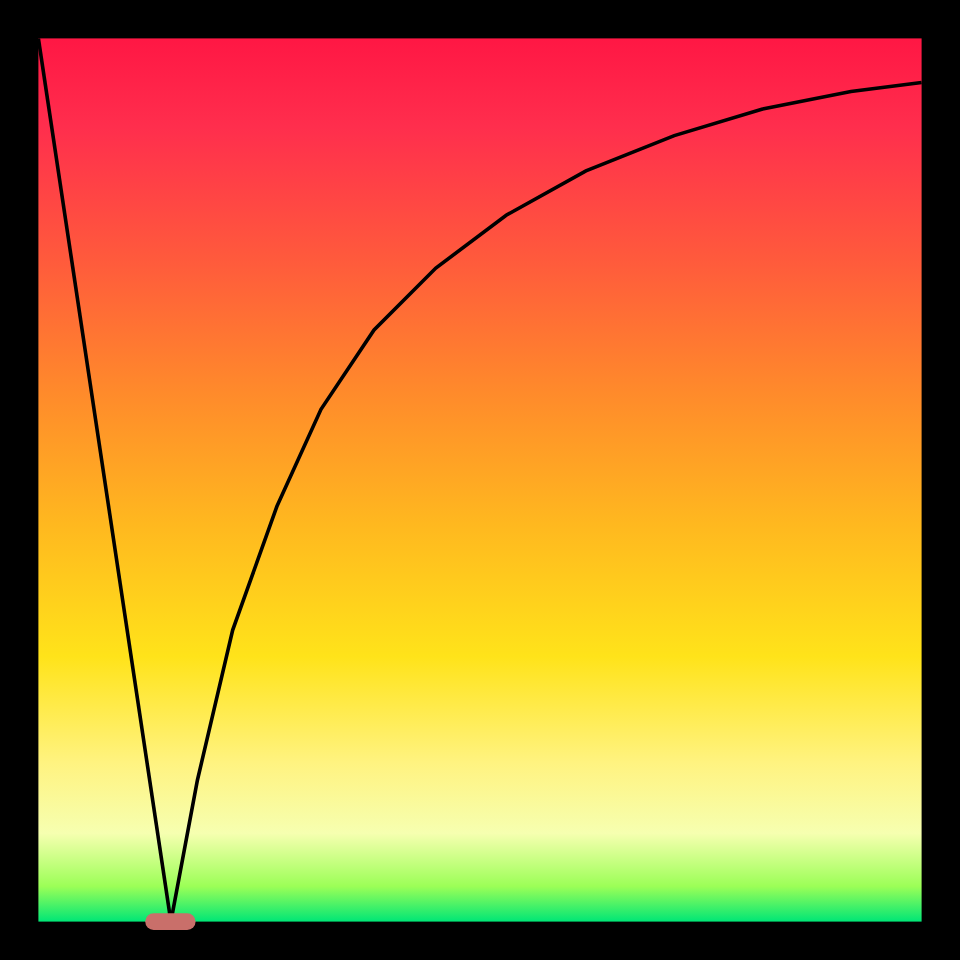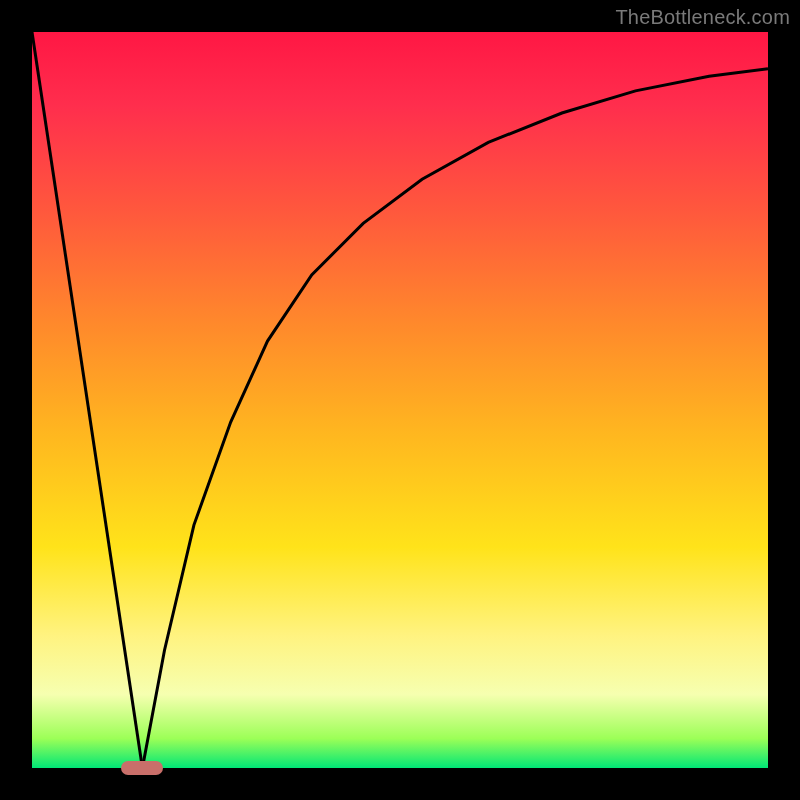--- a/index.html
+++ b/index.html
@@ -68,14 +68,13 @@
 <body>
 
 <div class="frame">
   <div class="plot-area">
     <svg viewBox="0 0 736 736" preserveAspectRatio="none">
       <path id="left-branch" fill="none" stroke="#000" stroke-width="3" d="M 0.0 0.0 L 110.4 736.0"></path>
       <path id="right-branch" fill="none" stroke="#000" stroke-width="3" d="M 110.4 736.0 L 132.5 618.2 L 161.9 493.1 L 198.7 390.1 L 235.5 309.1 L 279.7 242.9 L 331.2 191.4 L 390.1 147.2 L 456.3 110.4 L 529.9 81.0 L 603.5 58.9 L 677.1 44.2 L 736.0 36.8"></path>
     </svg>
     <div id="marker" class="marker" style="left: 110.4px; top: 736px;"></div>
   </div>
-  <div class="watermark">TheBottleneck.com</div>
 </div>
 
 </body></html>

